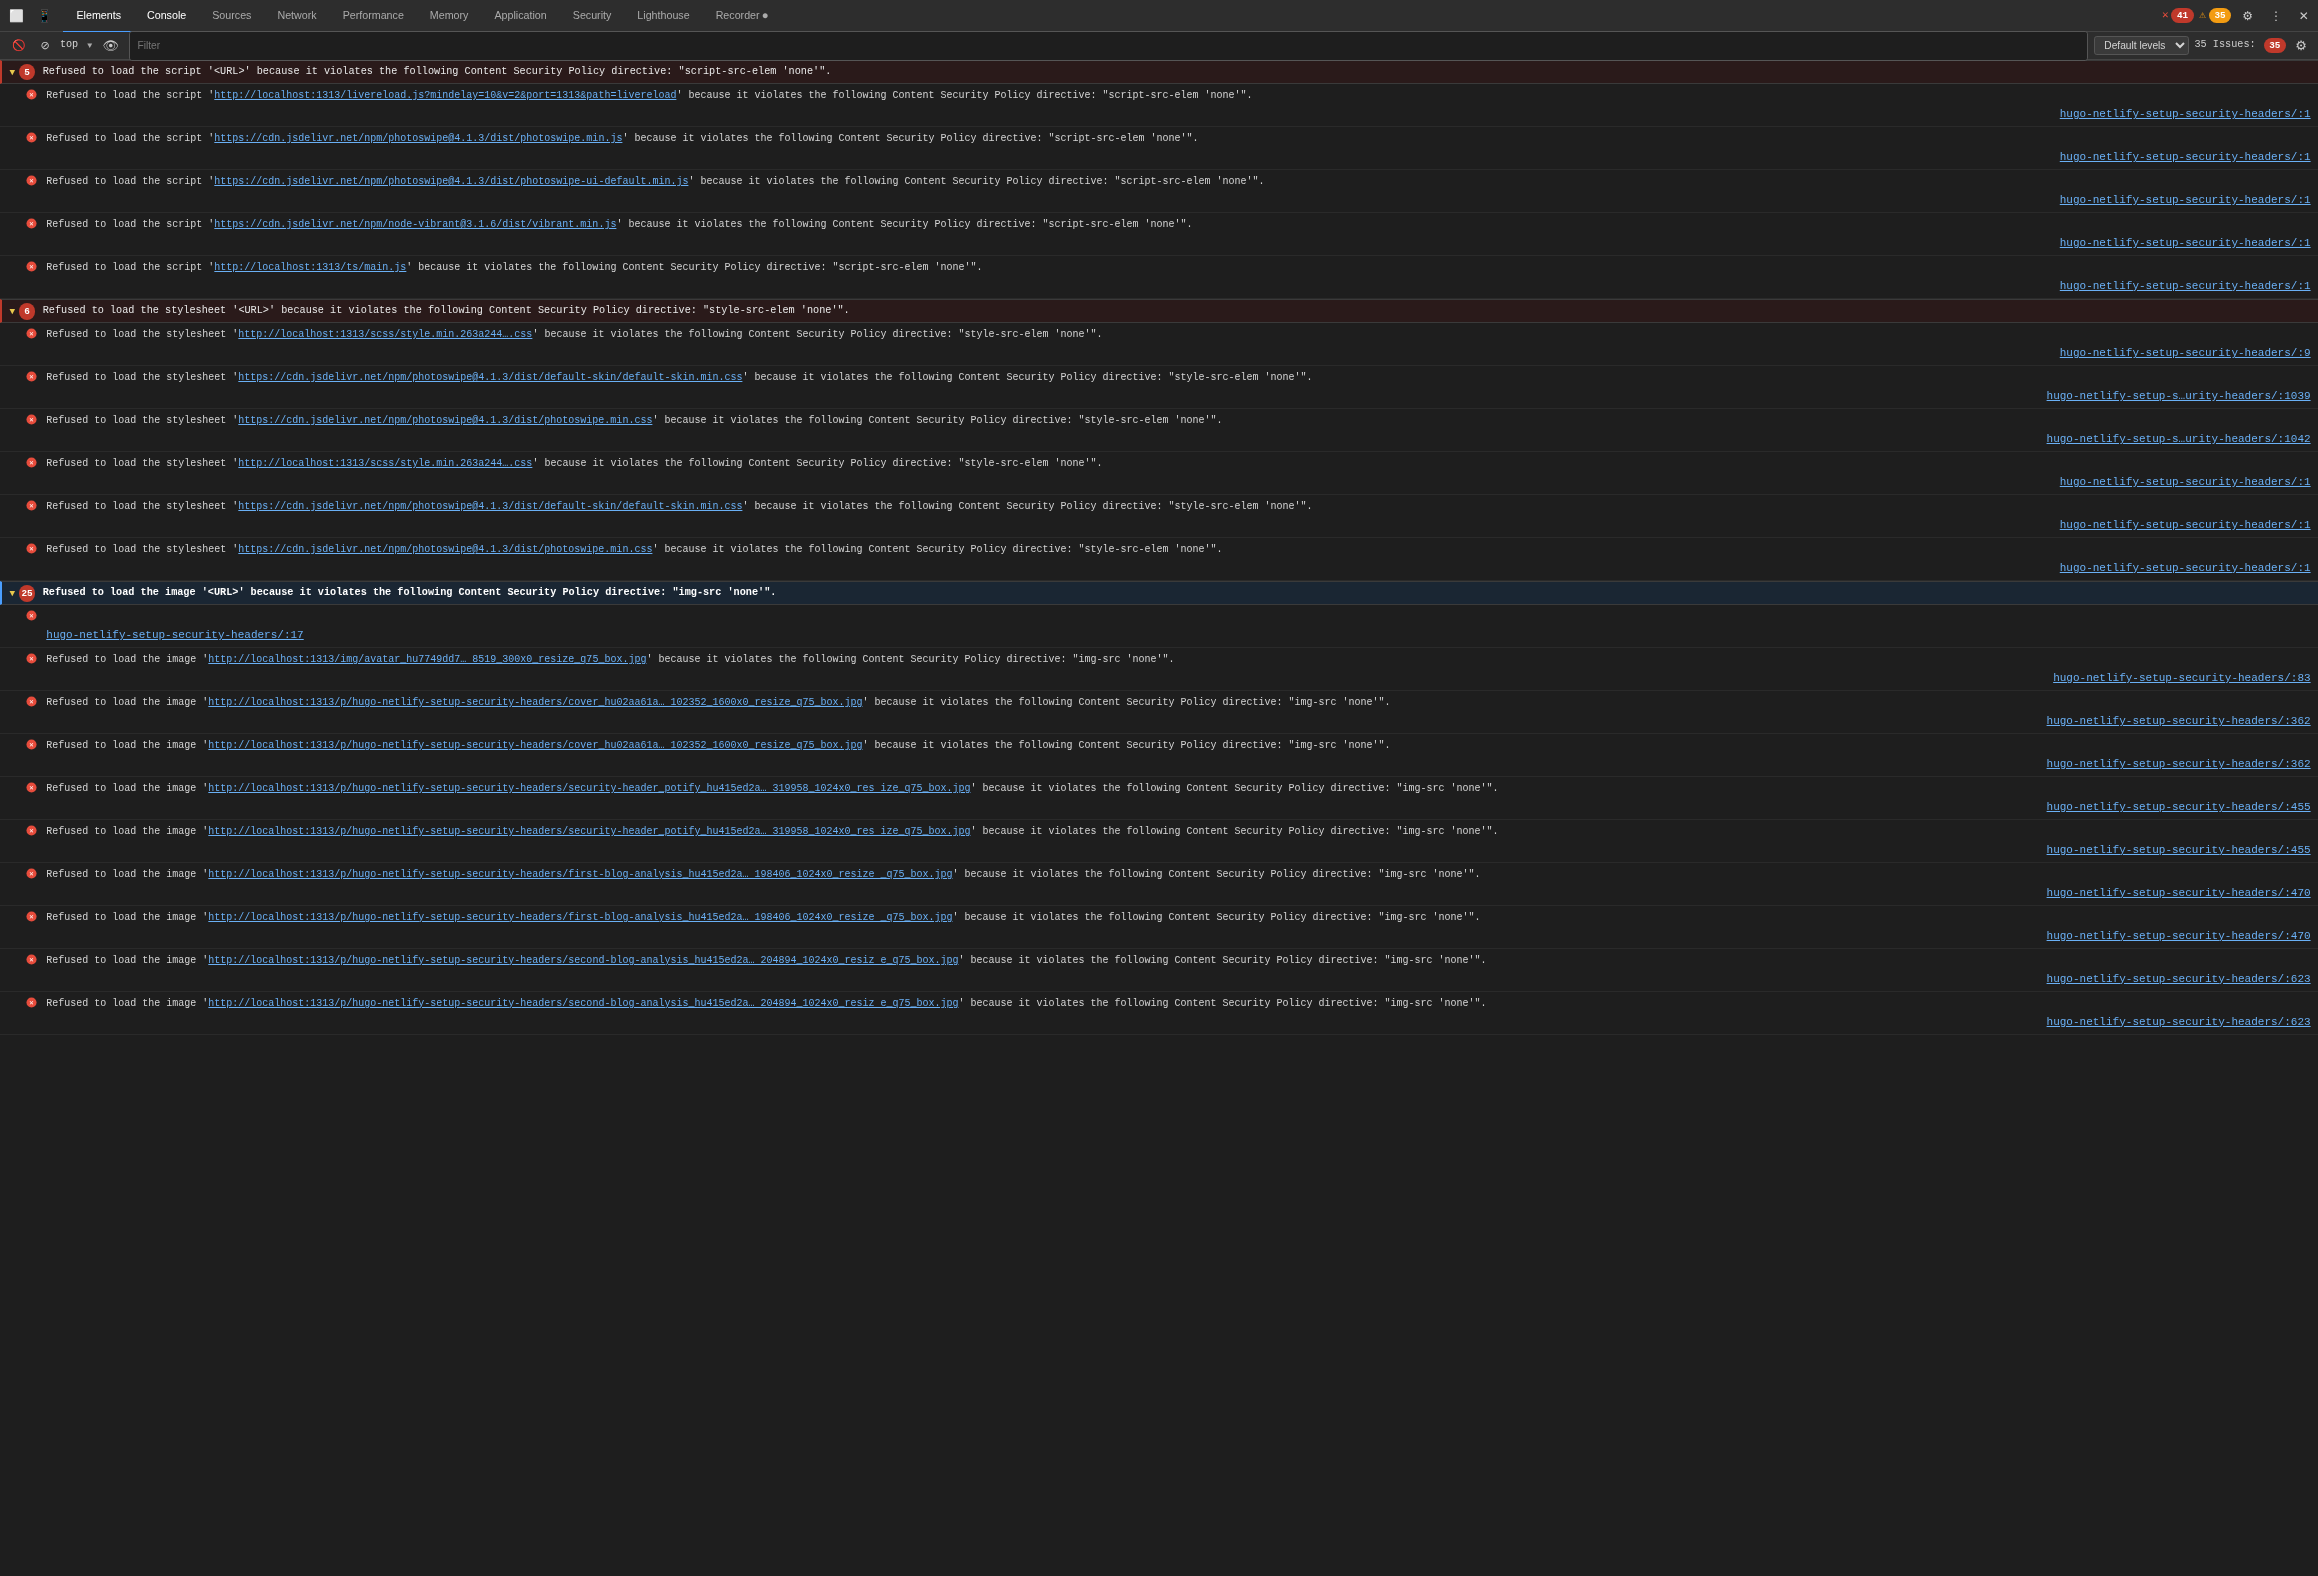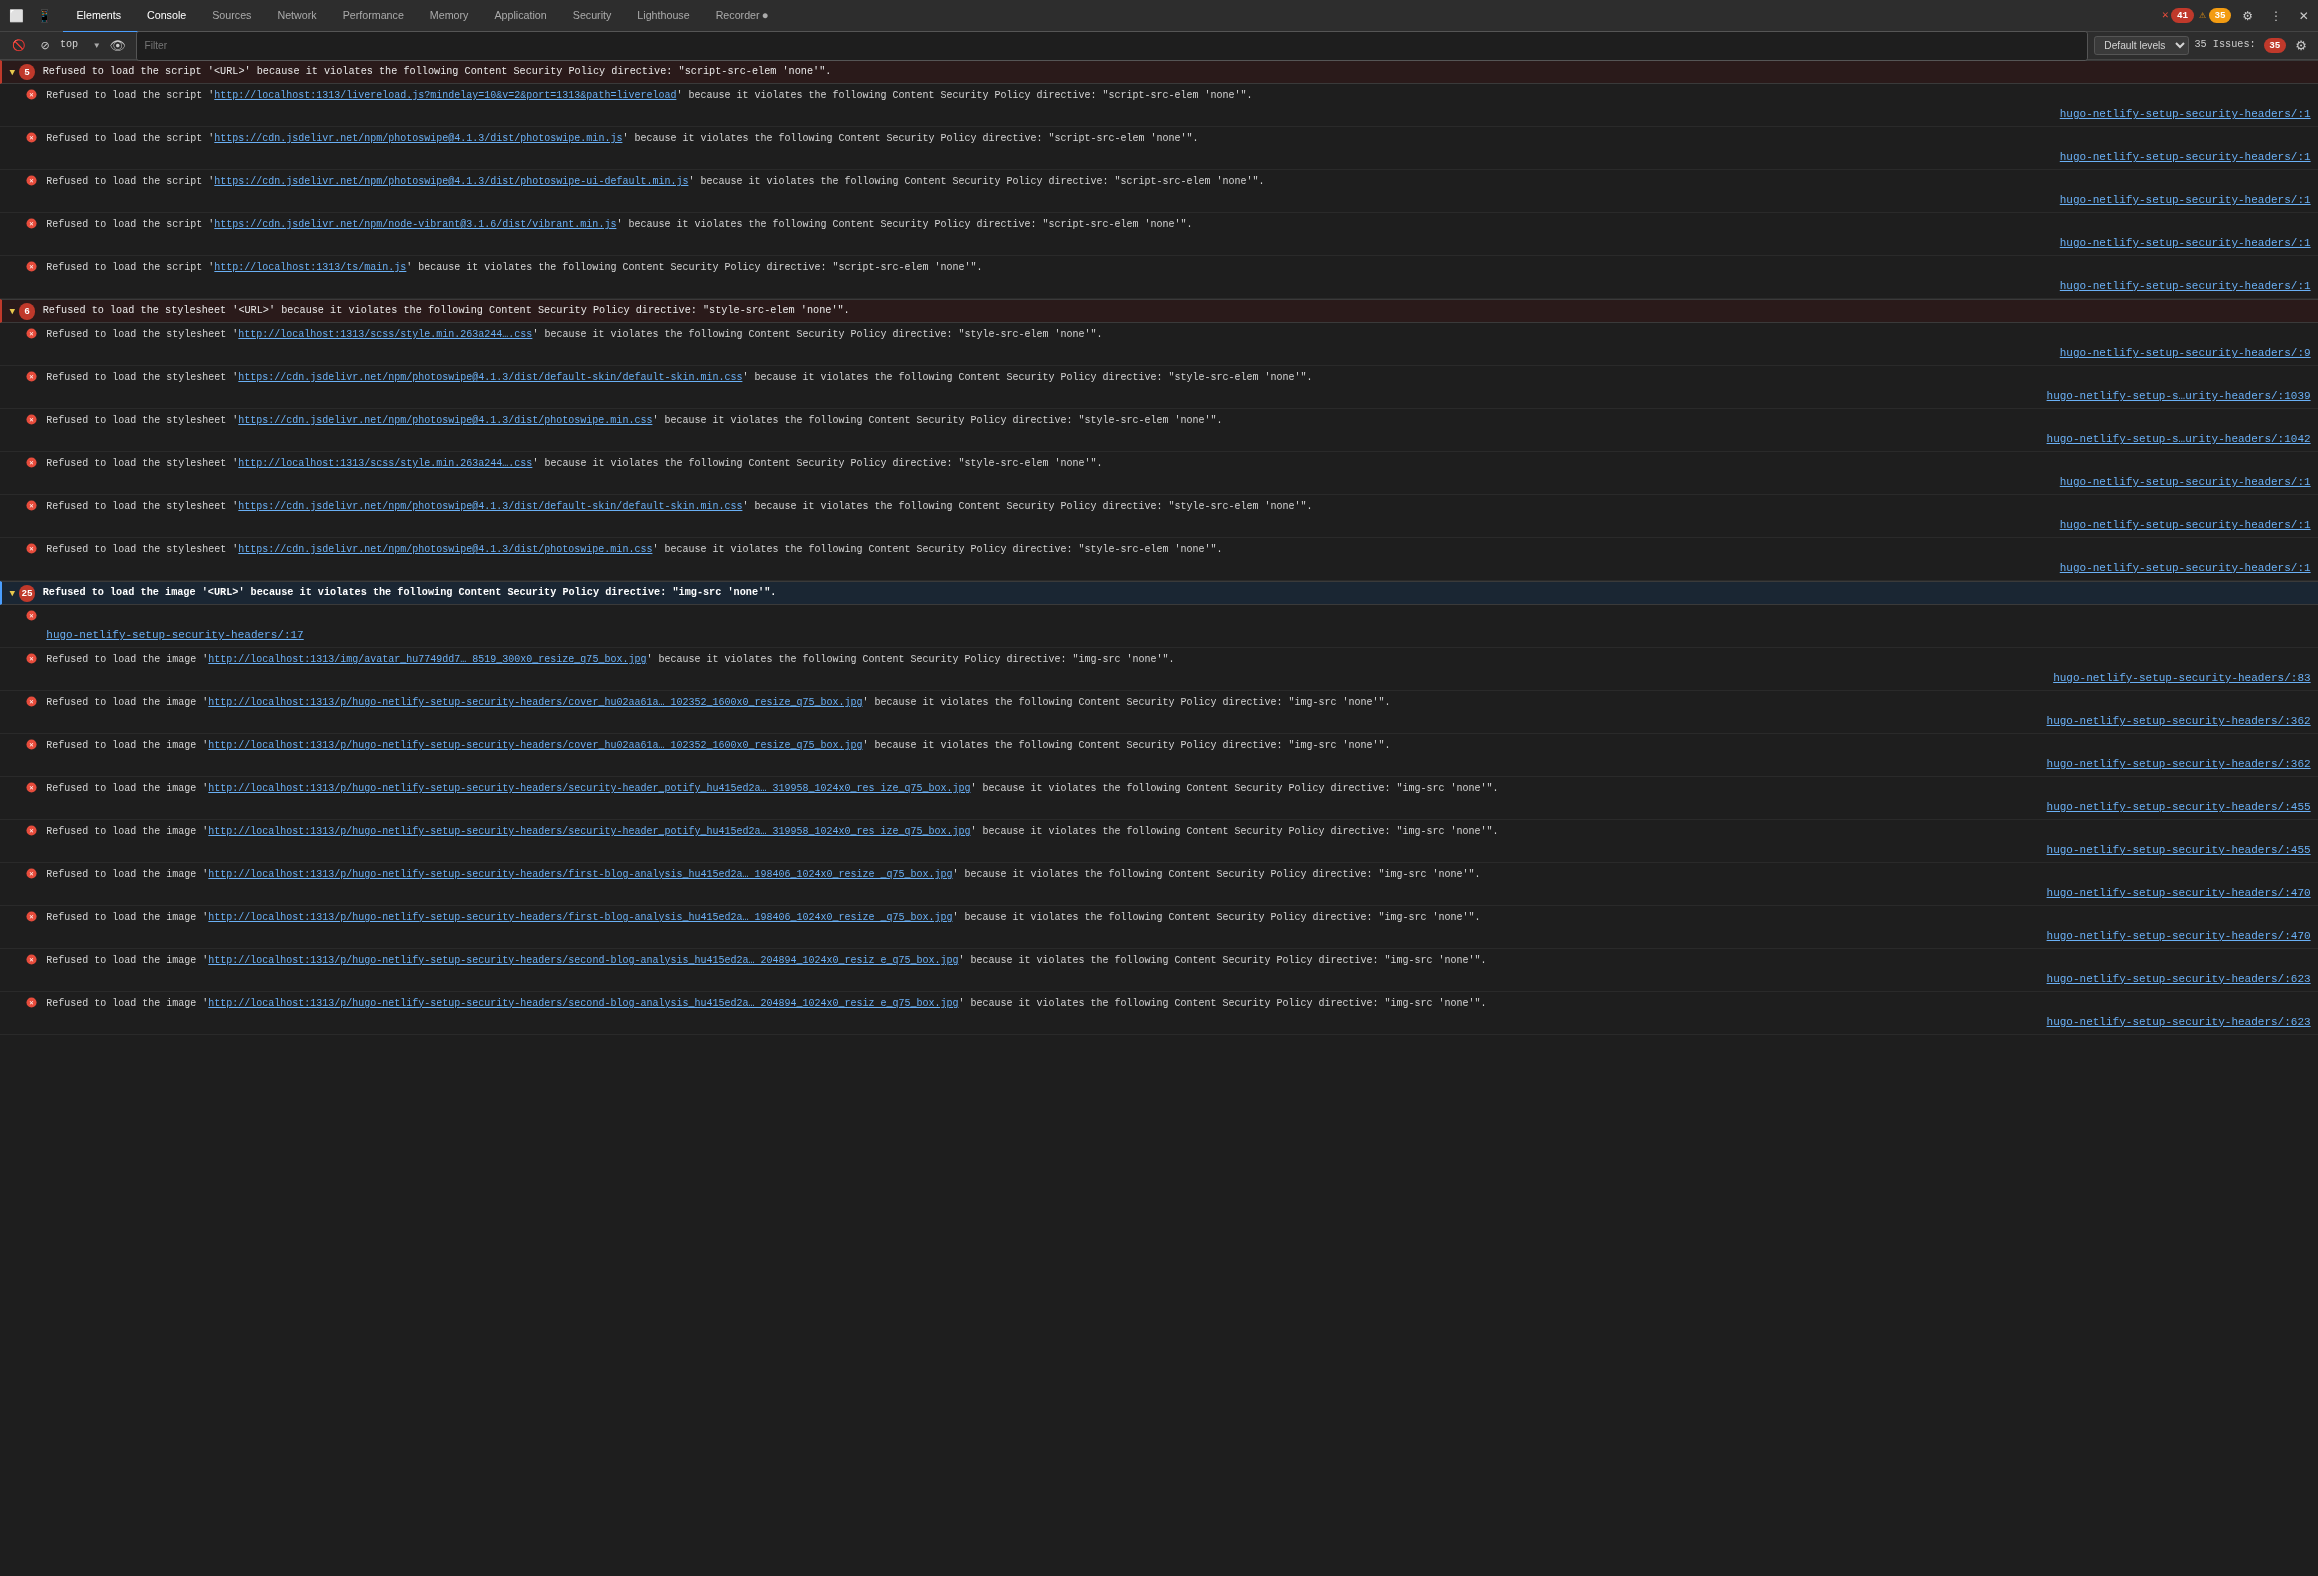--- a/index.html
+++ b/index.html
@@ -301,21 +301,21 @@
     <button class="icon-btn">⚙</button>
     <button class="icon-btn">⋮</button>
     <button class="icon-btn">✕</button>
   </div>
 </div>
 
 <div class="toolbar">
   <button class="toolbar-icon">🚫</button>
   <button class="toolbar-icon">⊘</button>
 
-  <div class="top-label" style="background:none;border:none;padding:0;font-size:10.2px;color:#d4d4d4;gap:16px;">
+  <div class="top-label" style="background:none;border:none;padding:0;font-size:10.2px;color:#d4d4d4;gap:9px;">
     <span style="color:#d4d4d4;">top</span>
     <span style="font-size:8.3px;color:#aaa;">▼</span>
   </div>
 
   <button class="toolbar-icon" style="font-size:13px;">👁</button>
 
   <input class="filter-input" type="text" placeholder="Filter" style="">
 
   <select class="level-select">
     <option>Default levels</option>

